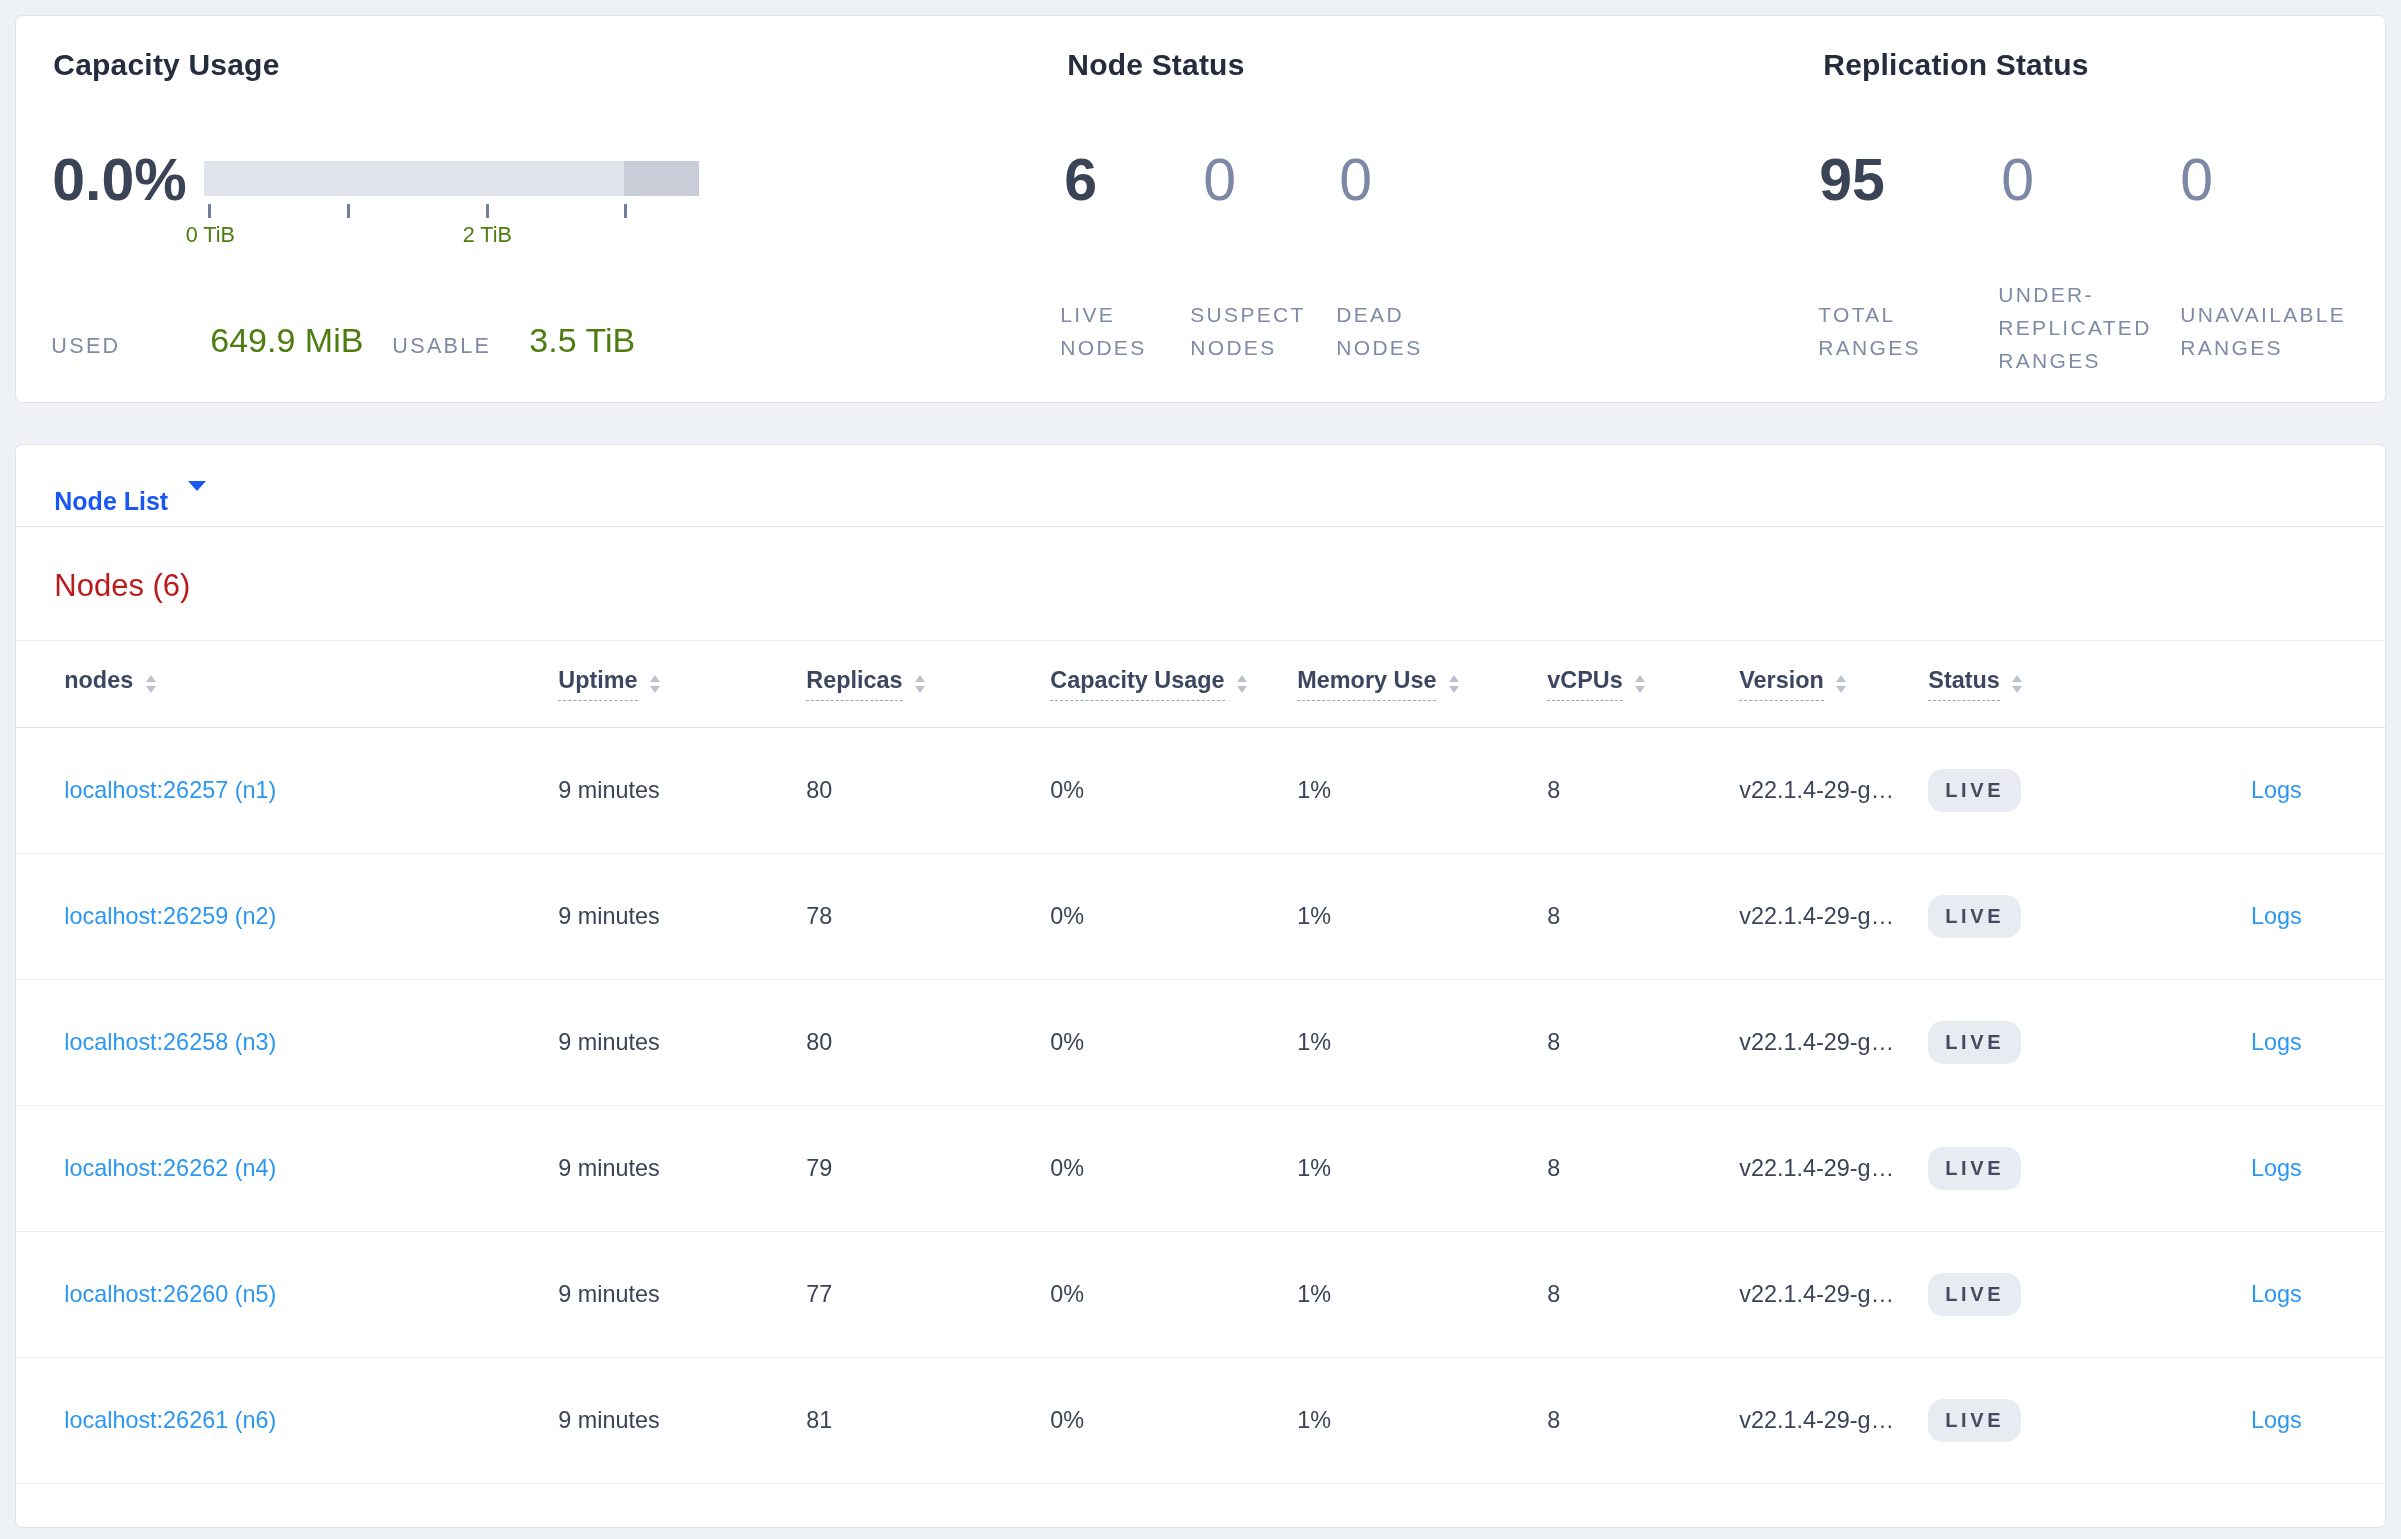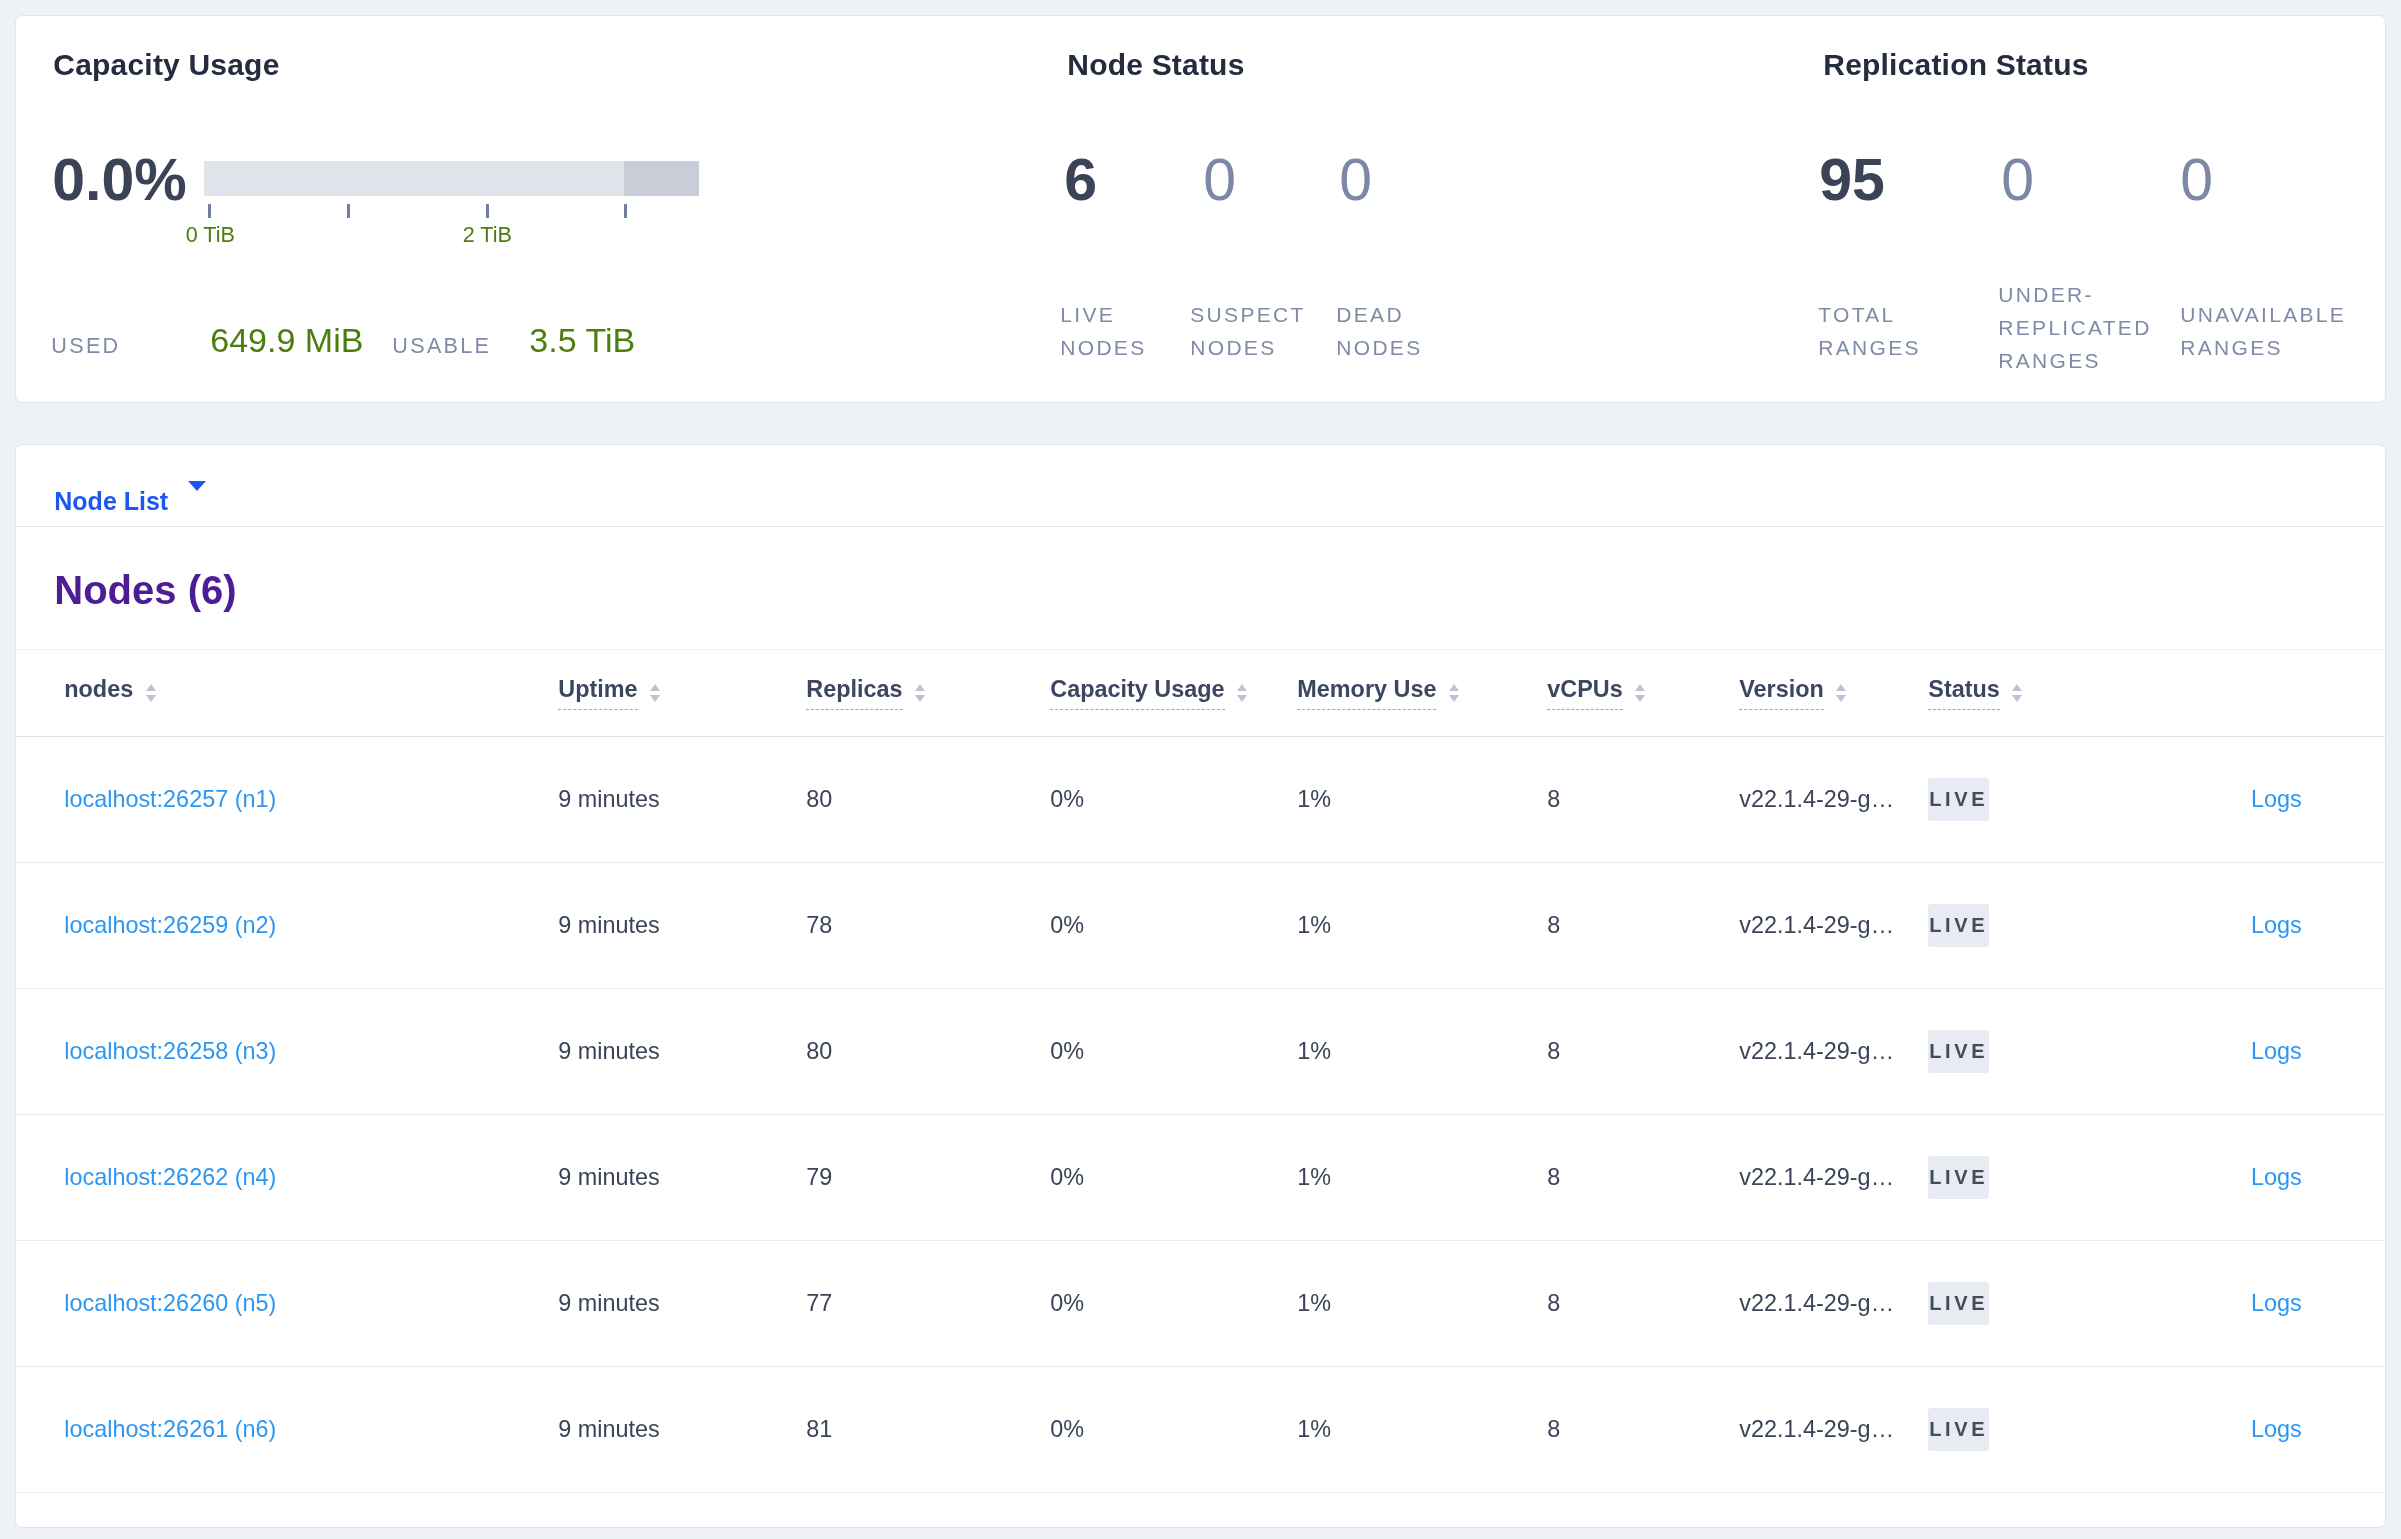--- a/index.html
+++ b/index.html
@@ -68,21 +68,21 @@
   }
   #nodelist-label { font-size:25px; font-weight:700; color:#1b57f2; cursor:pointer;margin-top:32px; }
   #nodelist-caret {
     width:0; height:0; margin-left:20px;
     border-left:9px solid transparent; border-right:9px solid transparent;
     border-top:10.8px solid #1b57f2;
   }
 
   #nodes-title {
     margin:41px 0 0 38px;
-    font-size:40px; font-weight:700; color:#4c1d95;
+    font-size:31px; font-weight:400; color:#b91c1c;
   }
 
   .grid {
     display:grid;
     grid-template-columns:494px 248px 244px 247px 250px 192px 189px 216px 1fr;
     padding-left:48px; padding-right:83px;
     align-items:center;
   }
   #table-header {
     margin-top:36px; height:88px;
@@ -102,22 +102,22 @@
     width:0; height:0;
     border-left:5.4px solid transparent; border-right:5.4px solid transparent;
     border-top:7.2px solid #bcc2cf;
   }
 
   .trow { height:126px; border-bottom:0.9px solid #e8ebf0; }
   .cell { font-size:23.4px; color:#3a4357; }
   .node-link, .logs-link { color:#2b97f2; text-decoration:none; cursor:pointer; }
   .logs { text-align:right; }
   .badge {
-    display:inline-block; padding:10px 1px;
-    background:#e8ebf1; border-radius:3px;
+    display:inline-block; padding:10px 17px;
+    background:#e8ebf1; border-radius:15px;
     font-size:20px; font-weight:700; letter-spacing:3.6px; color:#434c5f;
   }
 </style>
 </head>
 <body>
 
 <div id="summary-card" class="card">
 
   <div>
     <div class="panel-title" style="left:37px">Capacity Usage</div>

